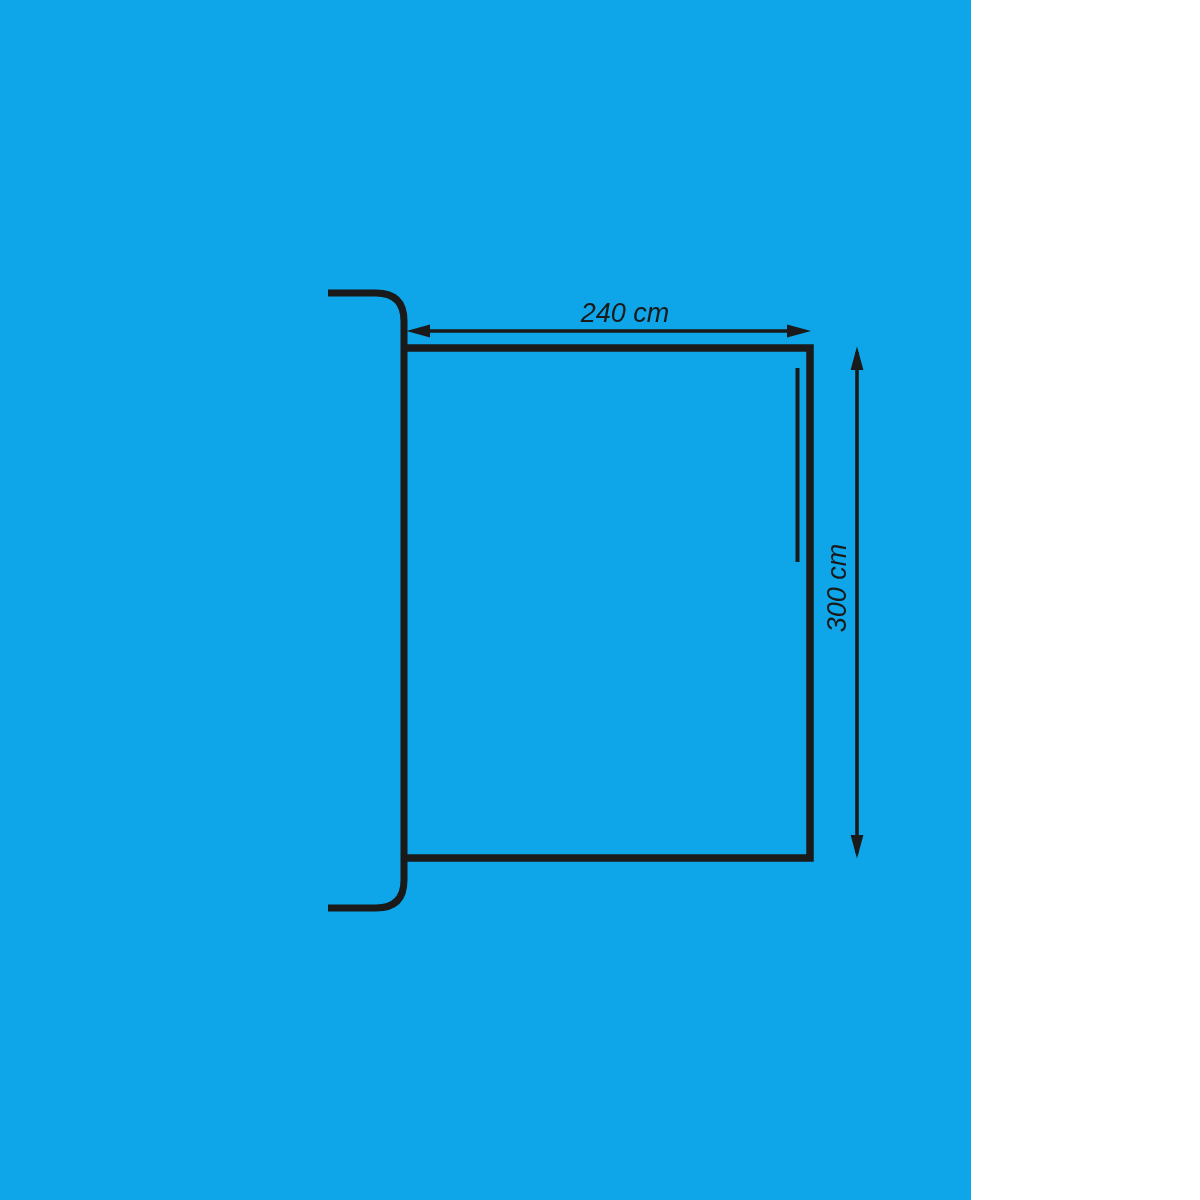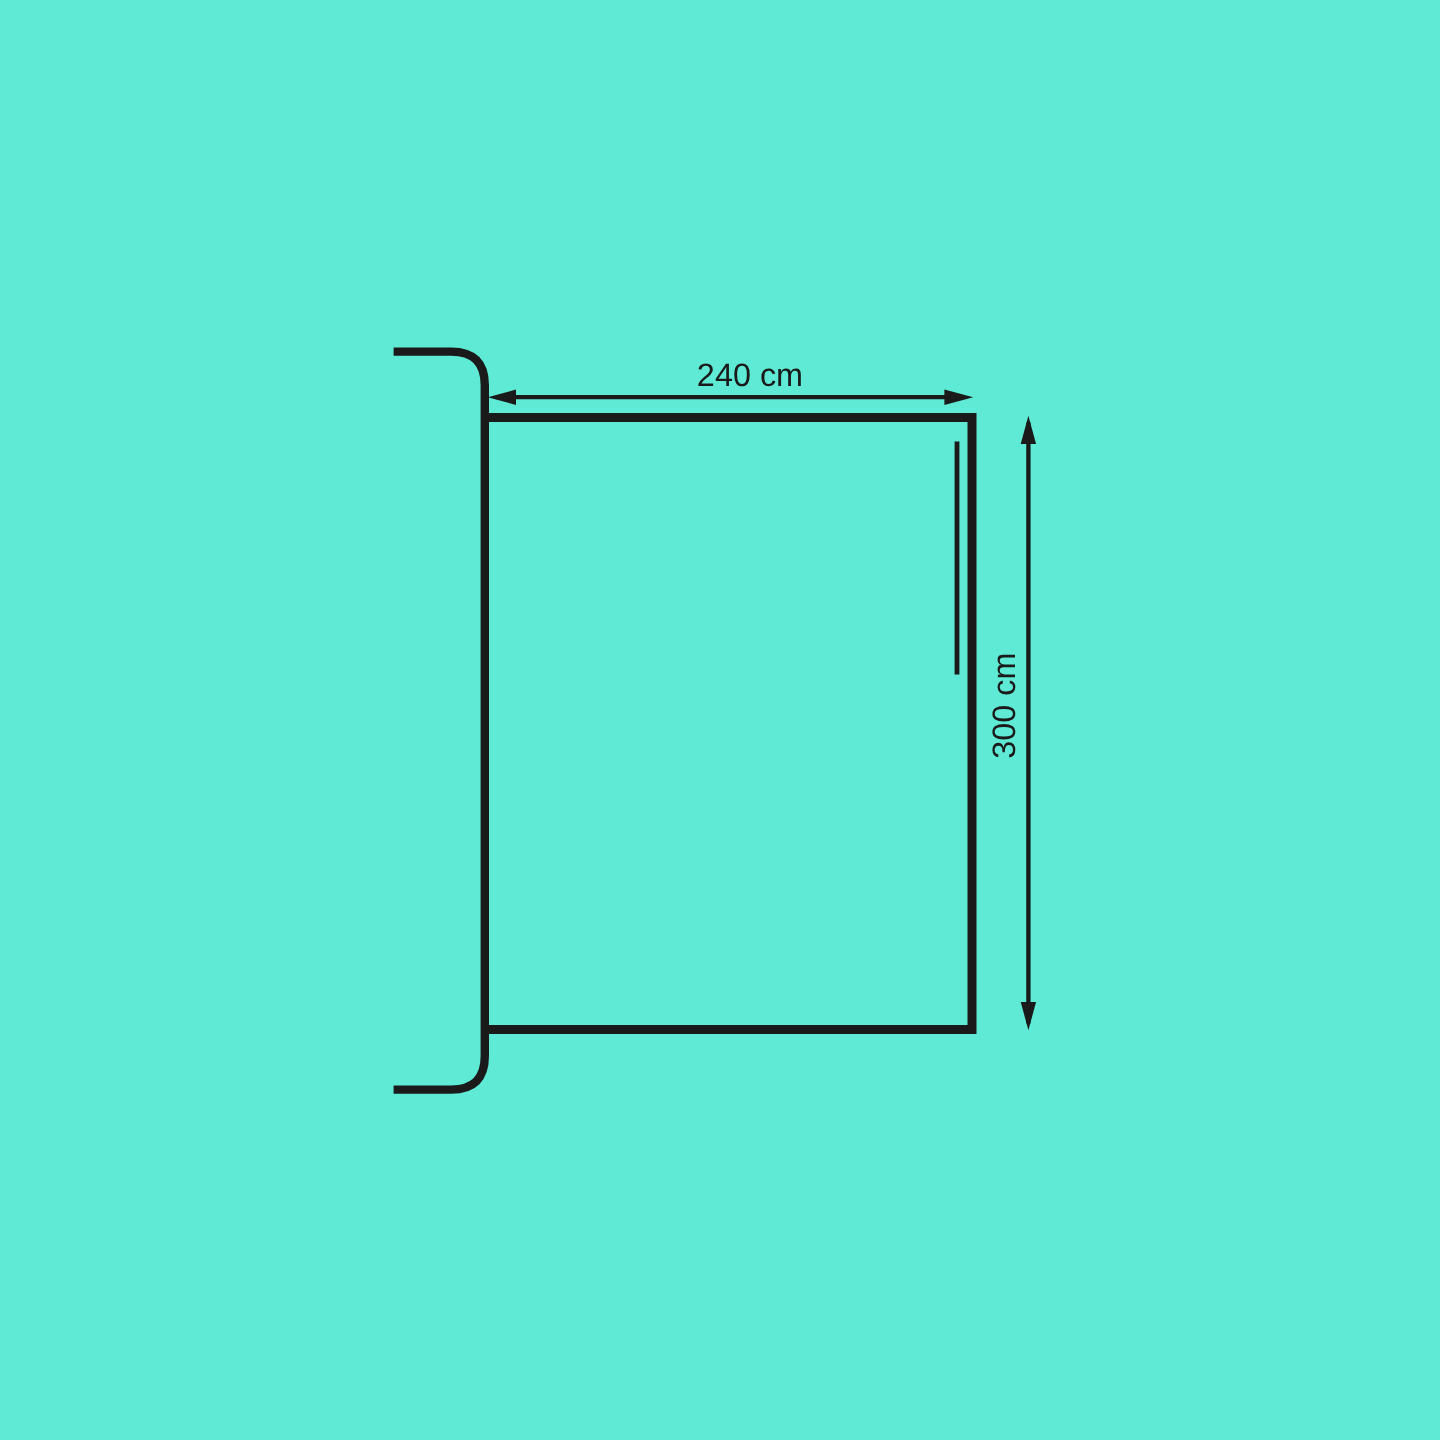--- a/index.html
+++ b/index.html
@@ -2,25 +2,26 @@
 <html><head>
 <meta charset="utf-8">
 <style>
   html, body {
     margin: 0;
     padding: 0;
     background: #ffffff;
   }
   .canvas {
     position: relative;
-    width: 1200px;
+    width: 971px;
     height: 1200px;
-    background: #5eead4;
+    background: #0ea5e9;
     overflow: hidden;
     font-family: "Liberation Sans", sans-serif;
+    font-style: italic;
   }
   .diagram-svg {
     position: absolute;
     left: 0;
     top: 0;
     display: block;
   }
   .dim-label {
     font-family: "Liberation Sans", sans-serif;
     font-size: 27px;

